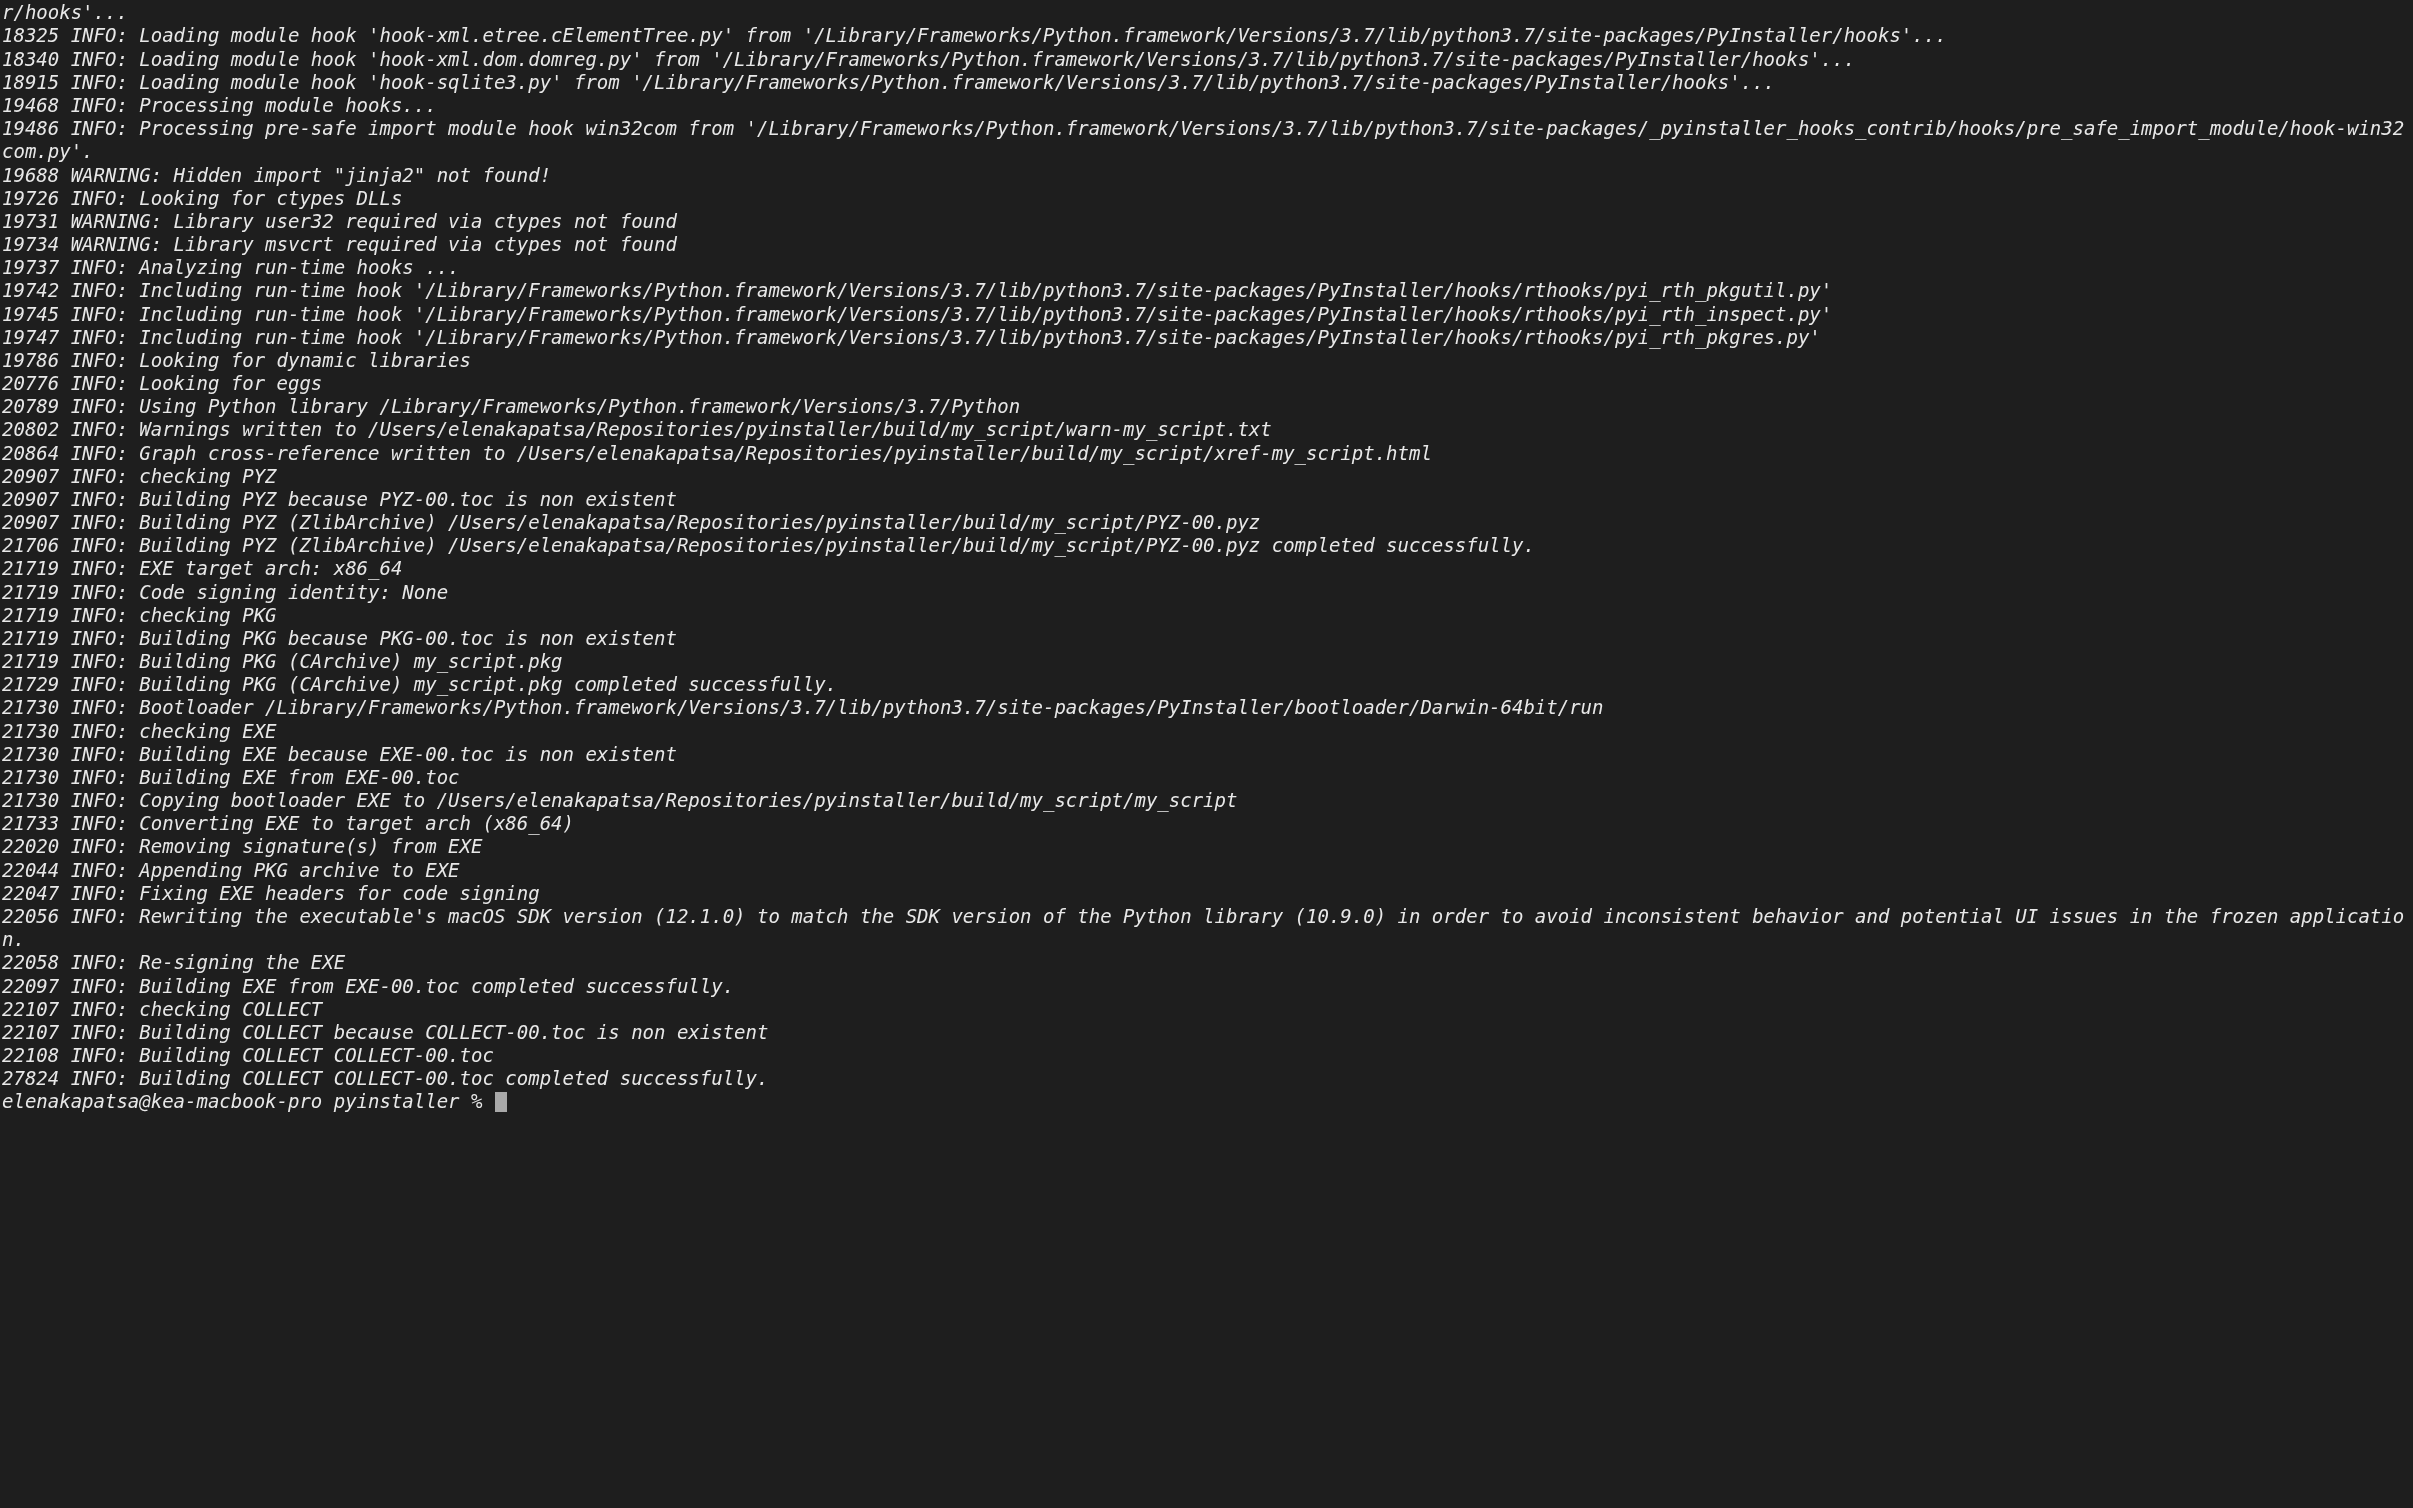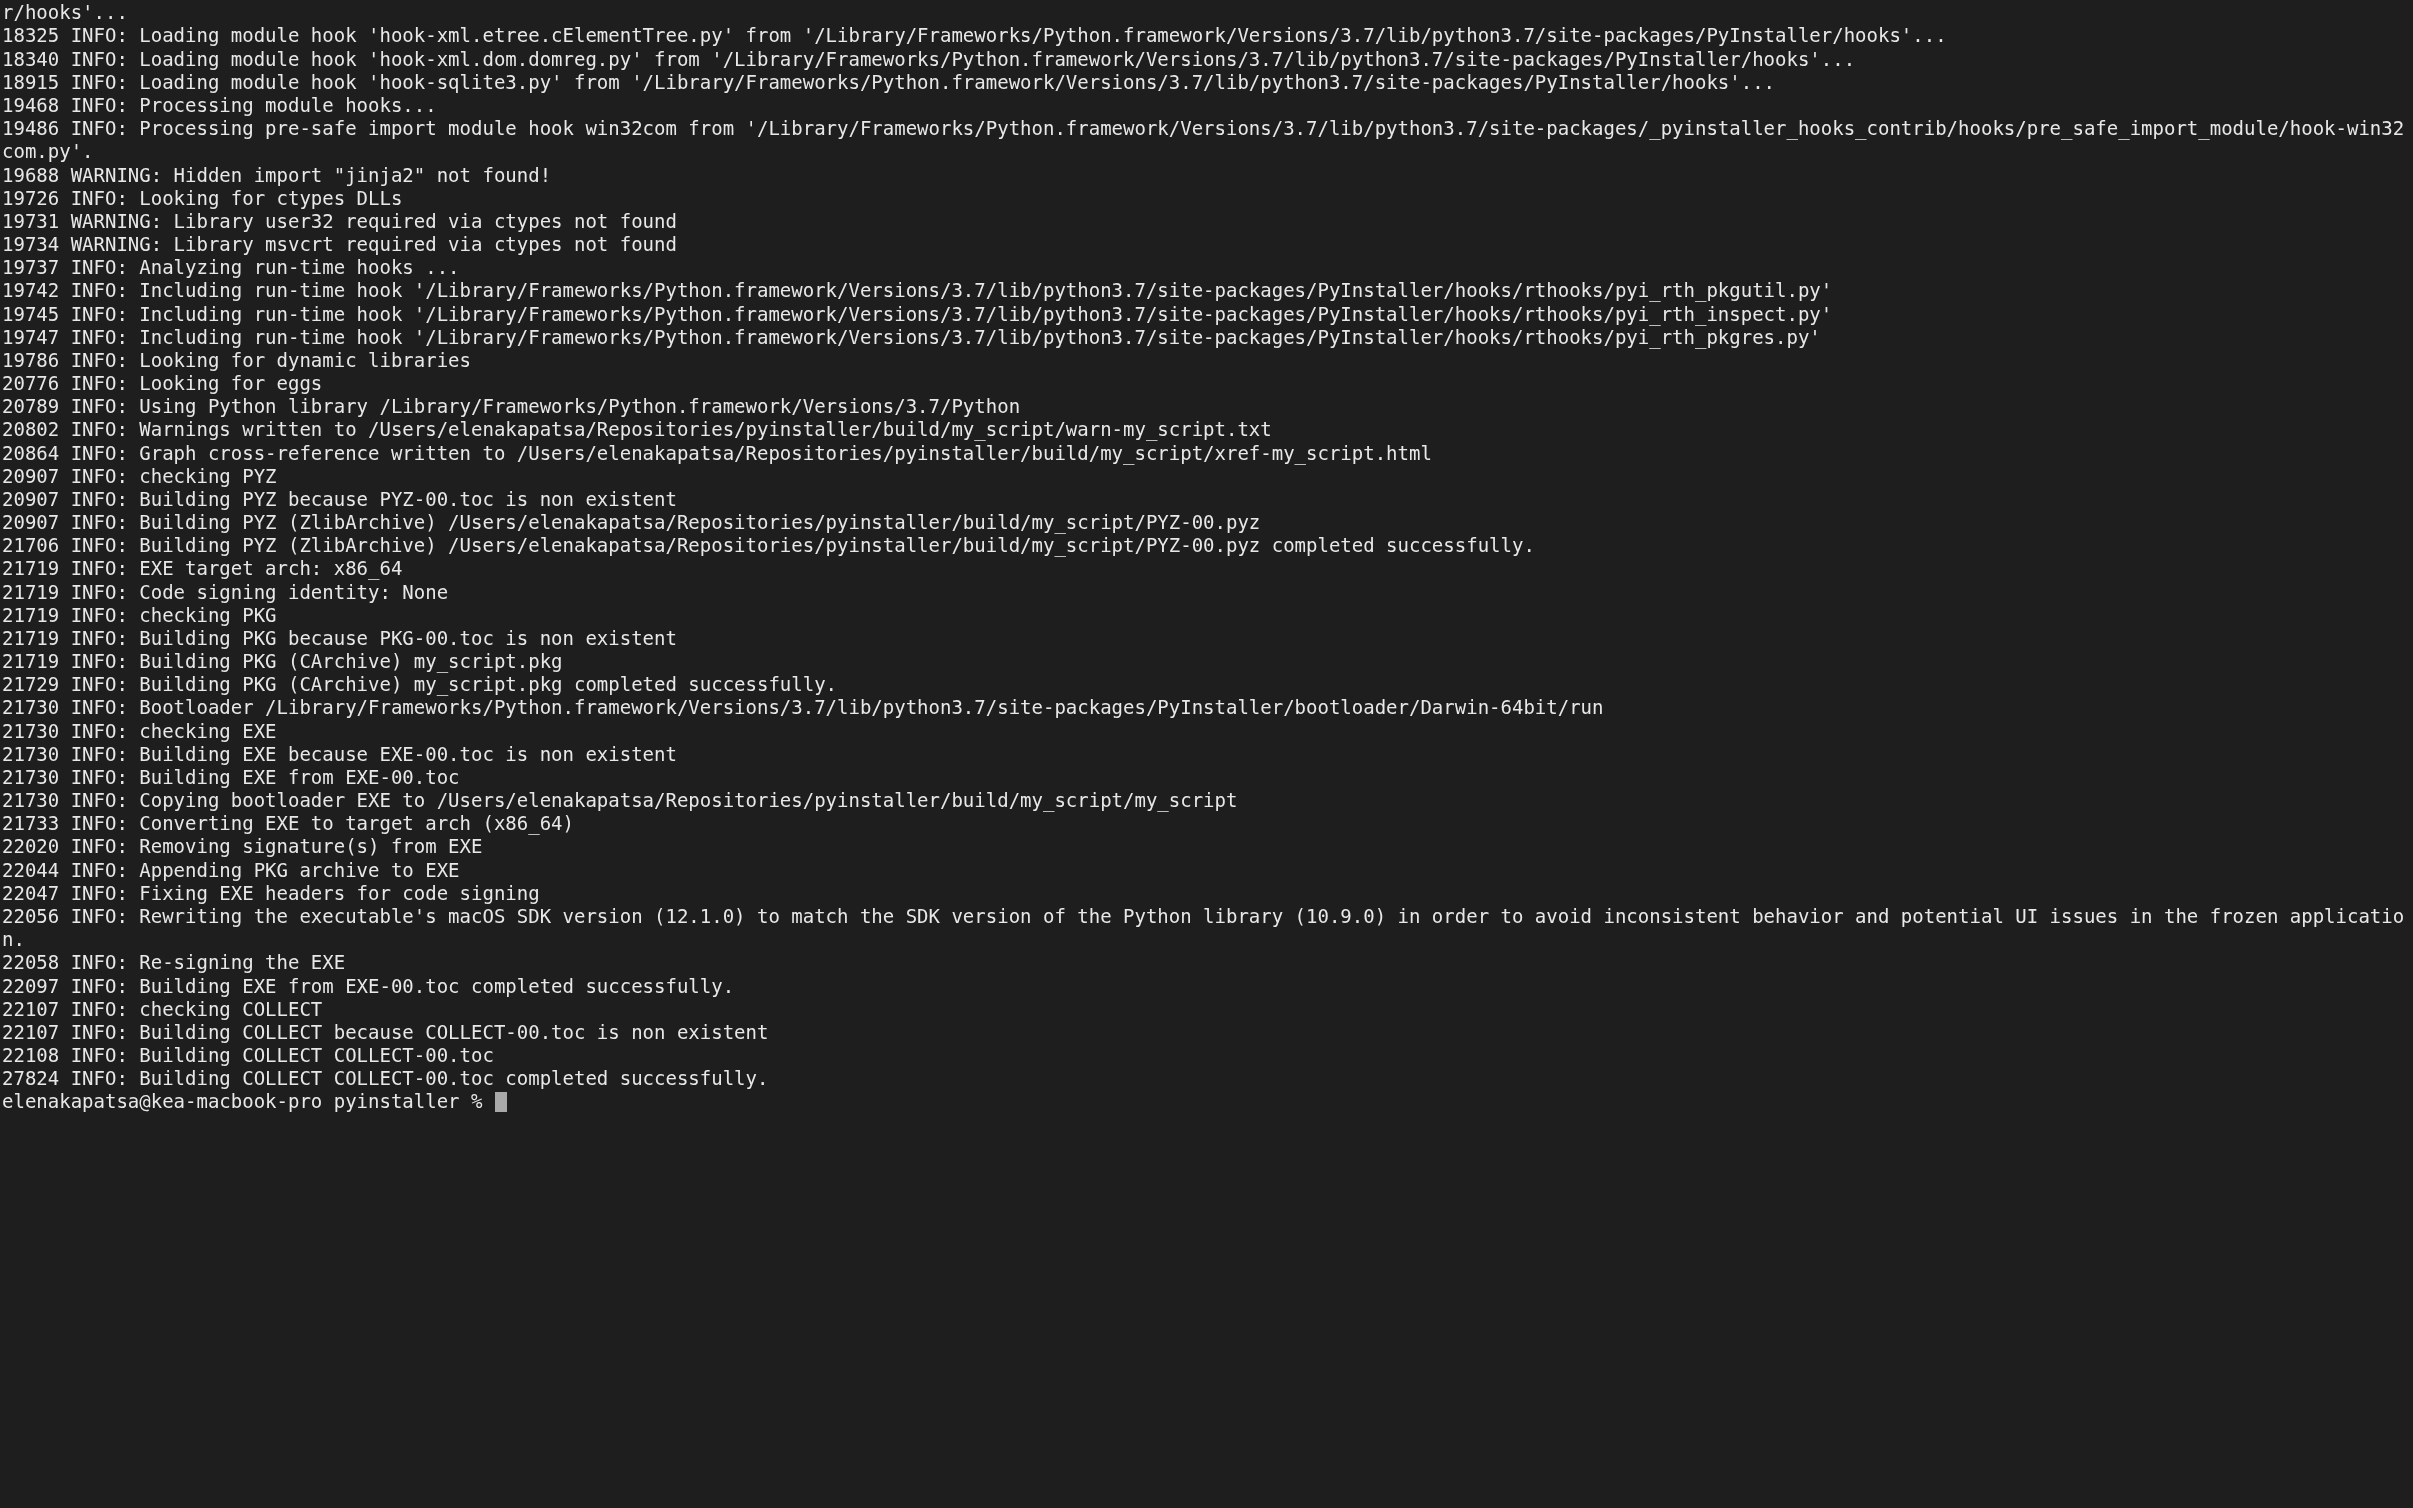--- a/index.html
+++ b/index.html
@@ -14,20 +14,21 @@
     width: 100%;
     overflow: hidden;
   }
   .terminal {
     padding: 1.3px 2px 1.3px 2px;
     white-space: pre-wrap;
     word-break: break-all;
     height: 100%;
     box-sizing: border-box;
     overflow-y: auto;
+    font-style: italic;
   }
   .prompt-line {
     display: inline;
   }
   .cursor {
     display: inline-block;
     width: 0.6em;
     height: 1.05em;
     background: #a9a9a9;
     vertical-align: text-bottom;

